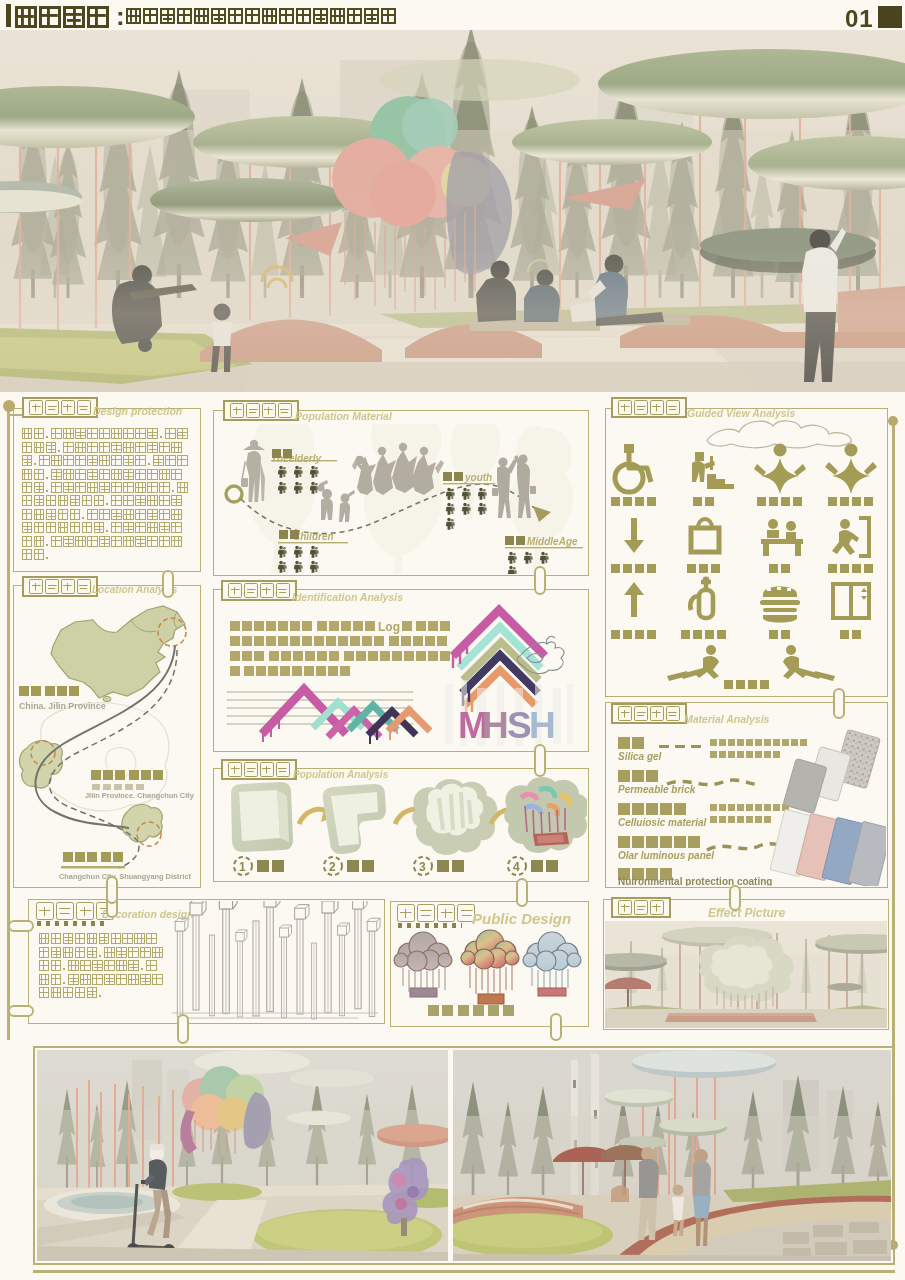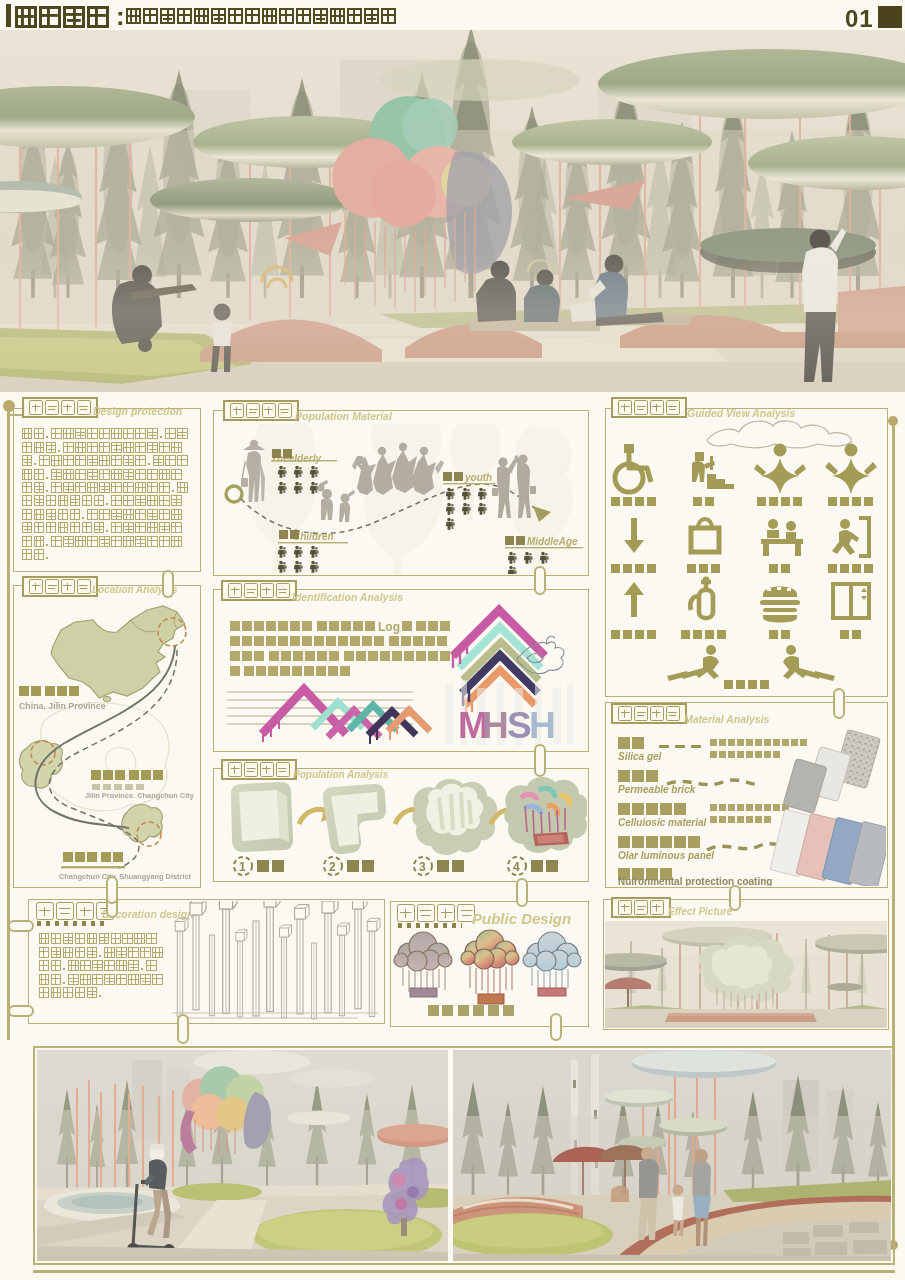--- a/index.html
+++ b/index.html
@@ -1113,21 +1113,21 @@
         <rect x="96" y="77" width="11" height="11"></rect>
         <rect x="111" y="77" width="11" height="11"></rect>
       </g>
 </svg>
 </div>
 
 <div class="panel" style="left:603px;top:899px;width:286px;height:131px"></div>
 
 <div class="tbox" style="left:611px;top:897px;font-size:15px;color:#a79d60"><i class="o"></i><i class="o"></i><i class="o"></i></div>
 
-<div class="abs en" style="left:668px;top:906px;font-size:10px">Effect Picture</div>
+<div class="abs en" style="left:708px;top:906px;font-size:12px">Effect Picture</div>
 
 <div class="abs" style="left:605px;top:921px;width:282px;height:107px;overflow:hidden" id="fxbox"><svg width="282" height="107" viewBox="0 0 282 107" xmlns="http://www.w3.org/2000/svg">
 <rect width="282" height="107" fill="#e7e1d2"></rect>
 <rect x="0" y="0" width="282" height="34" fill="#ebe5d6"></rect>
 
 <g fill="#bcc1a8" opacity=".55">
 <path d="M20 72 L26 20 L32 72 Z"></path>
         <path d="M52 70 L57 27 L62 70 Z"></path>
         <path d="M128 68 L133 22 L138 68 Z"></path>
         <path d="M196 72 L201 18 L206 72 Z"></path>

